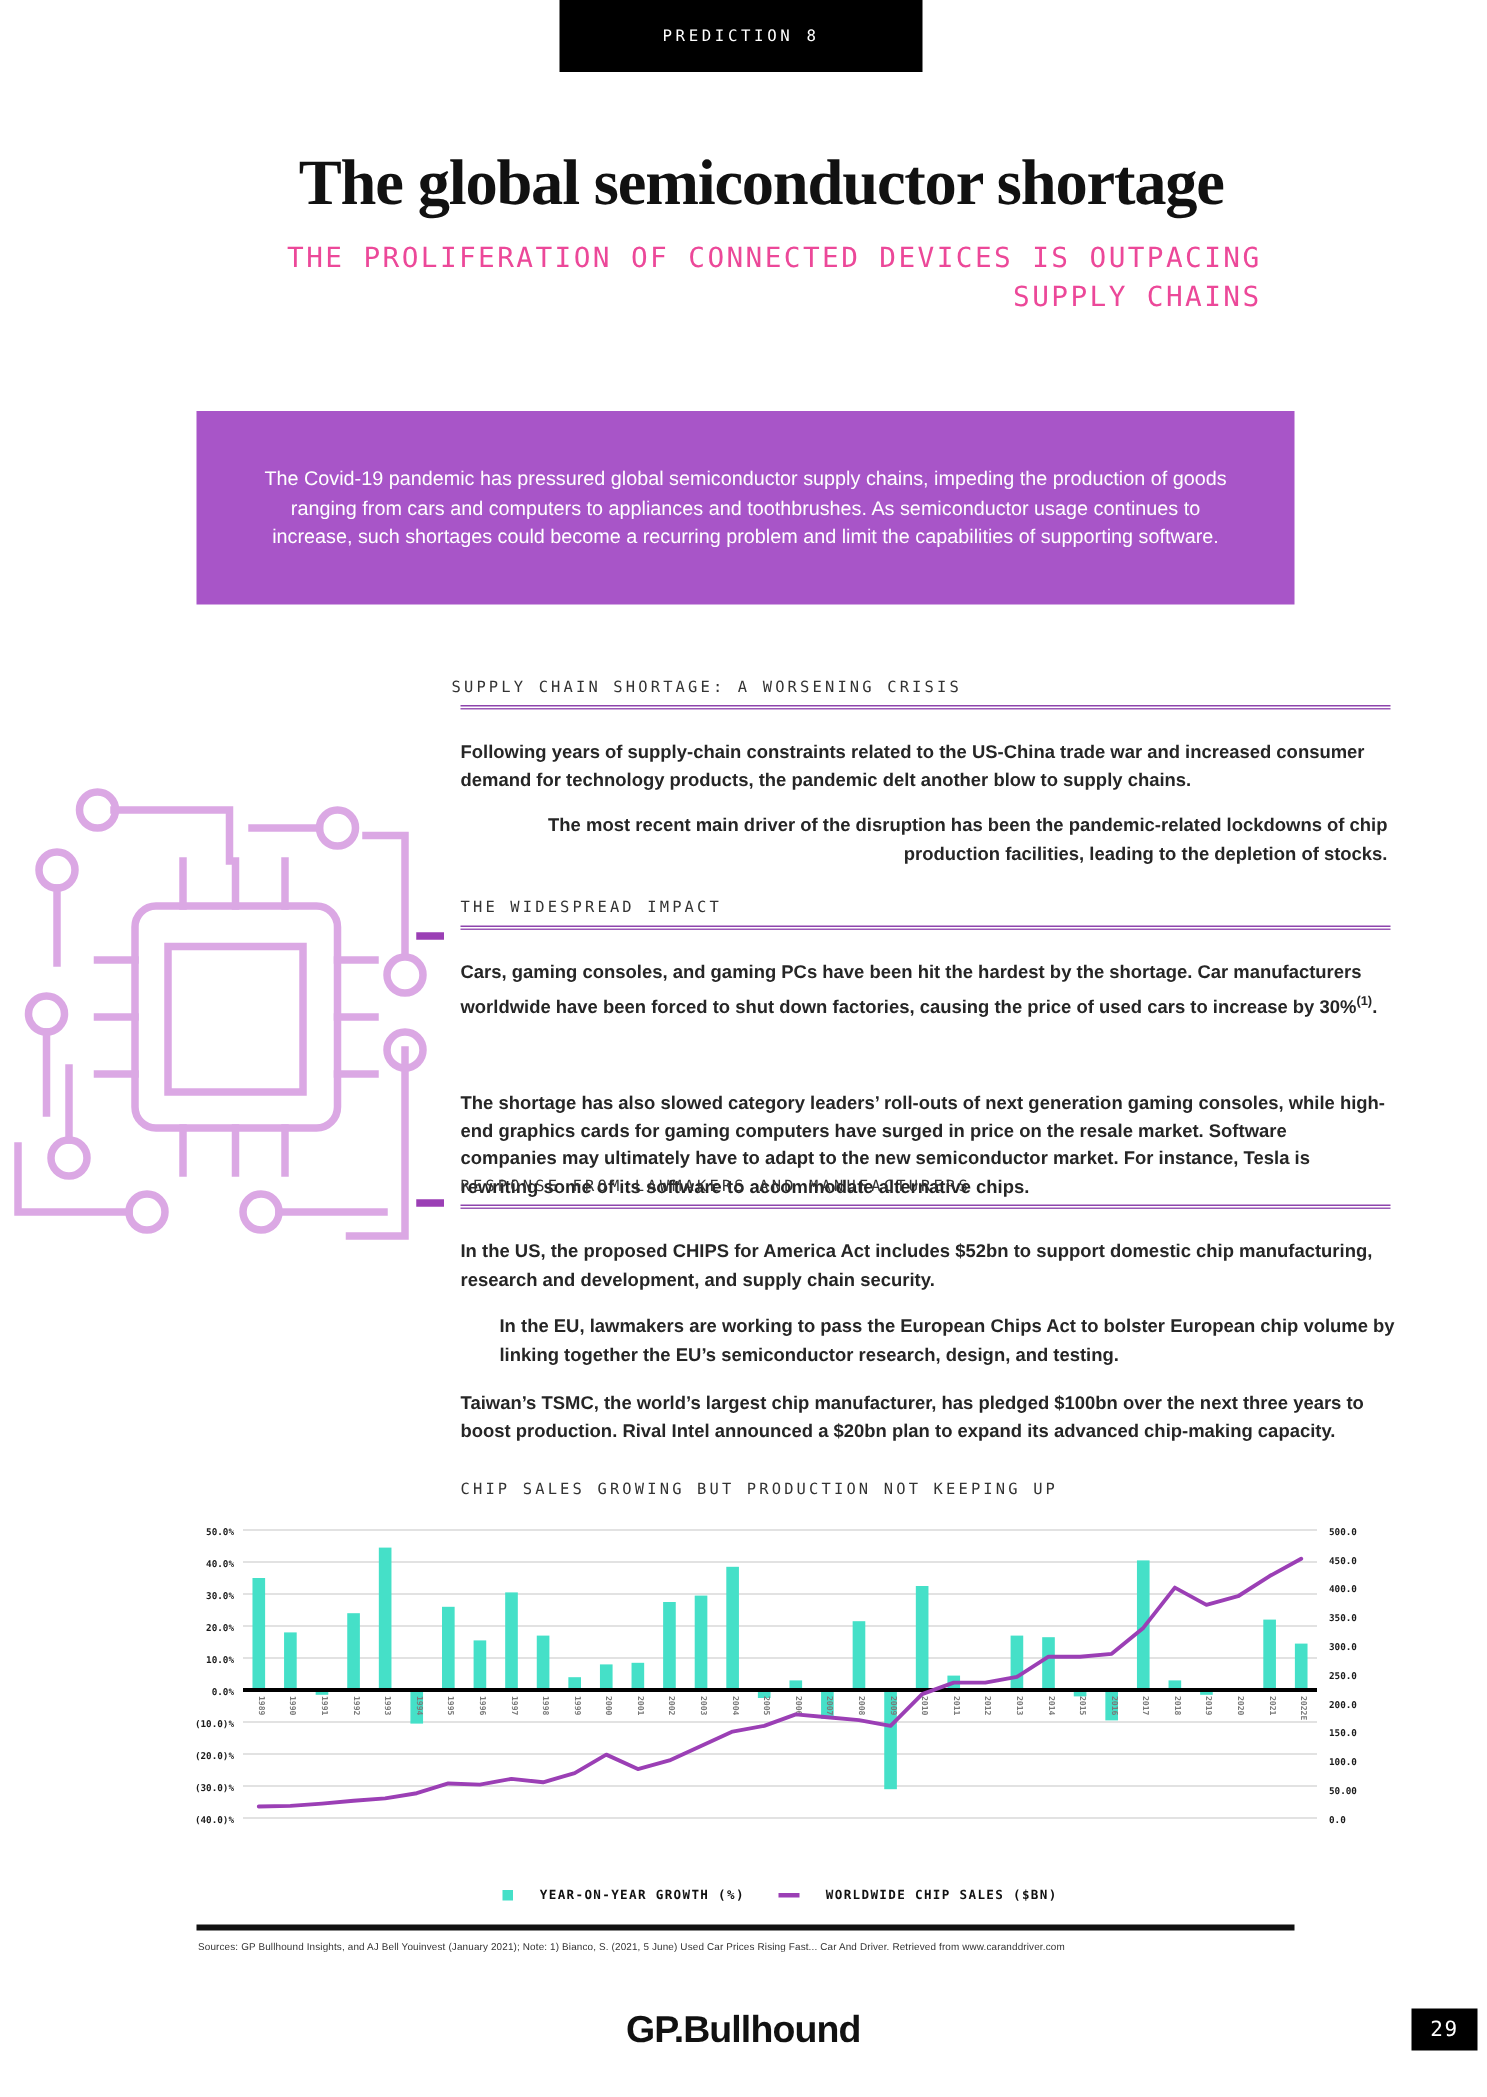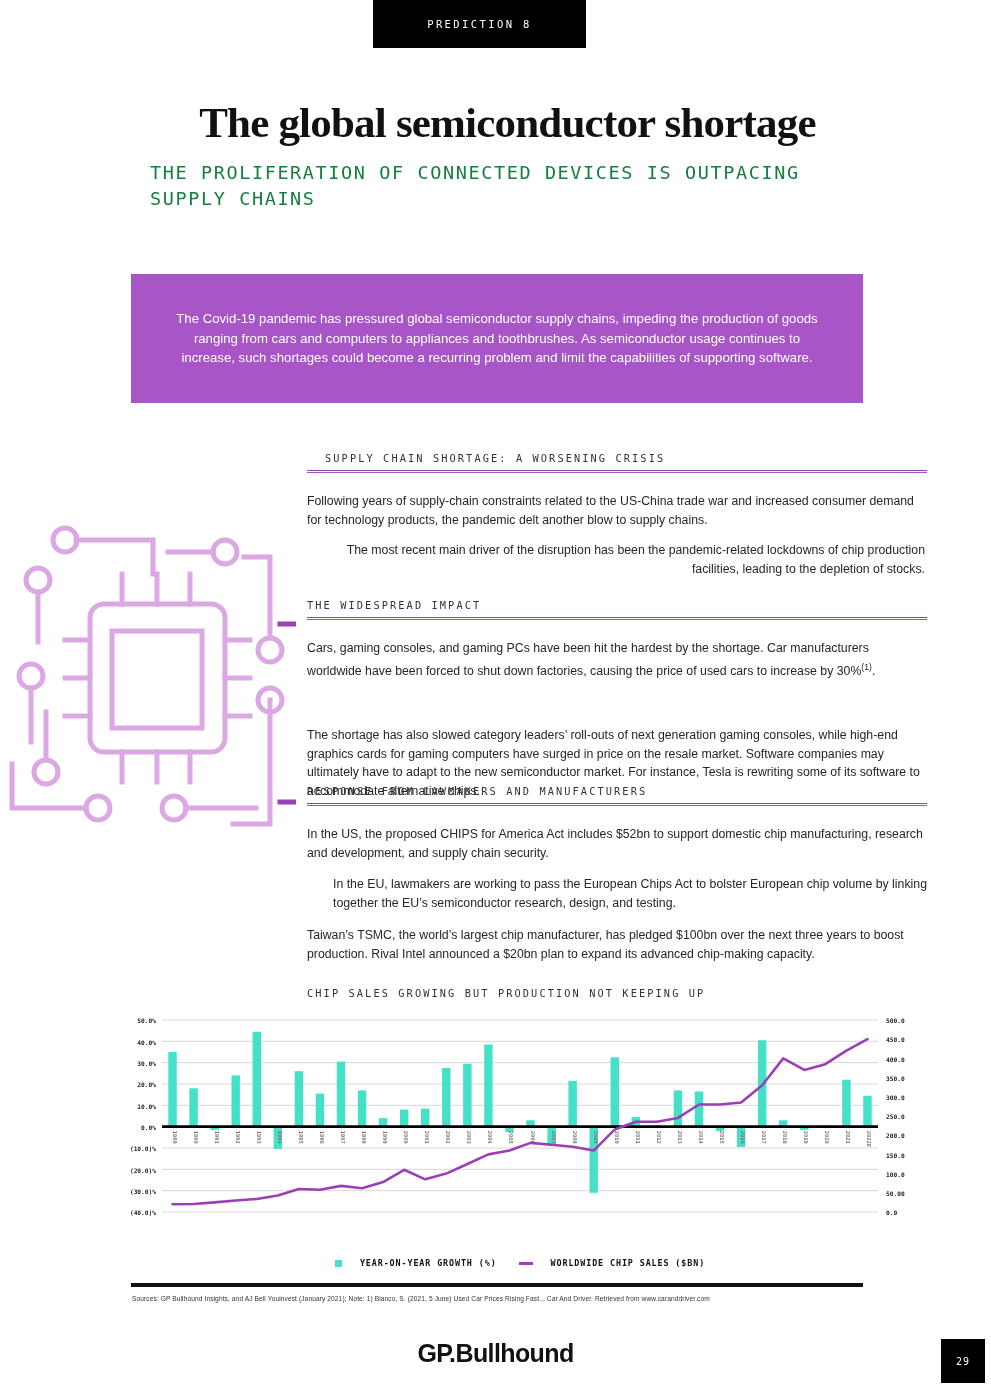--- a/index.html
+++ b/index.html
@@ -11,21 +11,21 @@
     font-family: "Liberation Sans", sans-serif;
     color: #1c1c1c;
     position: relative;
     overflow: hidden;
   }
 
   
   .prediction-tab {
     position: absolute;
     left: 373px; top: 0;
-    width: 213px; height: 48px;
+    width: 242px; height: 48px;
     background: #000000;
     display: flex; align-items: center; justify-content: center;
   }
   .prediction-tab span {
     color: #ffffff;
     font-family: "DejaVu Sans Mono", monospace;
     font-size: 10.5px;
     letter-spacing: 2.4px;
   }
 
@@ -35,26 +35,26 @@
     text-align: center;
     font-family: "Liberation Serif", serif;
     font-weight: bold;
     font-size: 43px;
     letter-spacing: -0.8px;
     color: #111111;
   }
   .page-subtitle {
     position: absolute;
     left: 150px; top: 160px; width: 691px;
-    text-align: left;
+    text-align: right;
     font-family: "DejaVu Sans Mono", monospace;
     font-size: 18.5px;
     line-height: 26px;
     letter-spacing: 1.6px;
-    color: #15803d;
+    color: #ec4899;
   }
 
   
   .callout {
     position: absolute;
     left: 131px; top: 274px;
     width: 732px; height: 129px;
     background: #a855c8;
     display: flex; align-items: center; justify-content: center;
   }
@@ -91,20 +91,21 @@
     border-bottom: 1px solid #9b59b6;
     background: transparent;
   }
   .para {
     position: absolute;
     left: 307px;
     width: 618px;
     font-size: 12.3px;
     line-height: 18.6px;
     color: #262626;
+    font-weight: bold;
   }
   .para sup { font-size: 8.6px; vertical-align: super; }
 
   
   .chart-wrap {
     position: absolute;
     left: 110px; top: 1012px;
     width: 820px; height: 262px;
   }
   .chart-title {
@@ -152,26 +153,26 @@
     left: 0; top: 1339px; width: 991px;
     text-align: center;
     font-size: 25px;
     font-weight: bold;
     letter-spacing: -0.6px;
     color: #111111;
   }
   .page-num {
     position: absolute;
     right: 6px; top: 1339px;
-    width: 44px; height: 44px;
+    width: 44px; height: 28px;
     background: #000000;
     color: #ffffff;
     display: flex; align-items: center; justify-content: center;
     font-family: "DejaVu Sans Mono", monospace;
-    font-size: 10px;
+    font-size: 14px;
     letter-spacing: 1px;
   }
 </style>
 </head>
 <body>
 
 <div class="prediction-tab">
   <span>PREDICTION 8</span>
 </div>
 
@@ -229,21 +230,21 @@
     <polyline points="178,296 248,296"></polyline>
 
     <polyline points="262,188 262,312 225,312"></polyline>
     <circle cx="262" cy="188" r="12"></circle>
 
     <line x1="272" y1="112" x2="286" y2="112" stroke="#9b3fb5" stroke-width="5"></line>
     <line x1="272" y1="290" x2="286" y2="290" stroke="#9b3fb5" stroke-width="5"></line>
   </svg>
 </div>
 
-<div class="sec-head" style="left:325px; top:452px;text-align:center;">SUPPLY CHAIN SHORTAGE: A WORSENING CRISIS</div>
+<div class="sec-head" style="left:301px; top:452px;text-align:center;">SUPPLY CHAIN SHORTAGE: A WORSENING CRISIS</div>
 <div class="rule" style="top:470px;"></div>
 <div class="para" style="top:492px;">Following years of supply-chain constraints related to the US-China trade war and increased consumer demand for technology products, the pandemic delt another blow to supply chains.</div>
 <div class="para" style="top:541px;text-align:right;">The most recent main driver of the disruption has been the pandemic-related lockdowns of chip production facilities, leading to the depletion of stocks.</div>
 
 <div class="sec-head" style="left:307px; top:599px;">THE WIDESPREAD IMPACT</div>
 <div class="rule" style="top:617px;"></div>
 <div class="para" style="top:639px;"><span>Cars, gaming consoles, and gaming PCs have been hit the hardest by the shortage. Car manufacturers worldwide have been forced to shut down factories, causing the price of used cars to increase by 30%</span><sup>(1)</sup>.</div>
 <div class="para" style="top:690px;margin-top:36px;">The shortage has also slowed category leaders’ roll-outs of next generation gaming consoles, while high-end graphics cards for gaming computers have surged in price on the resale market. Software companies may ultimately have to adapt to the new semiconductor market. For instance, Tesla is rewriting some of its software to accommodate alternative chips.</div>
 
 <div class="sec-head" style="left:307px; top:785px;">RESPONSE FROM LAWMAKERS AND MANUFACTURERS</div>

